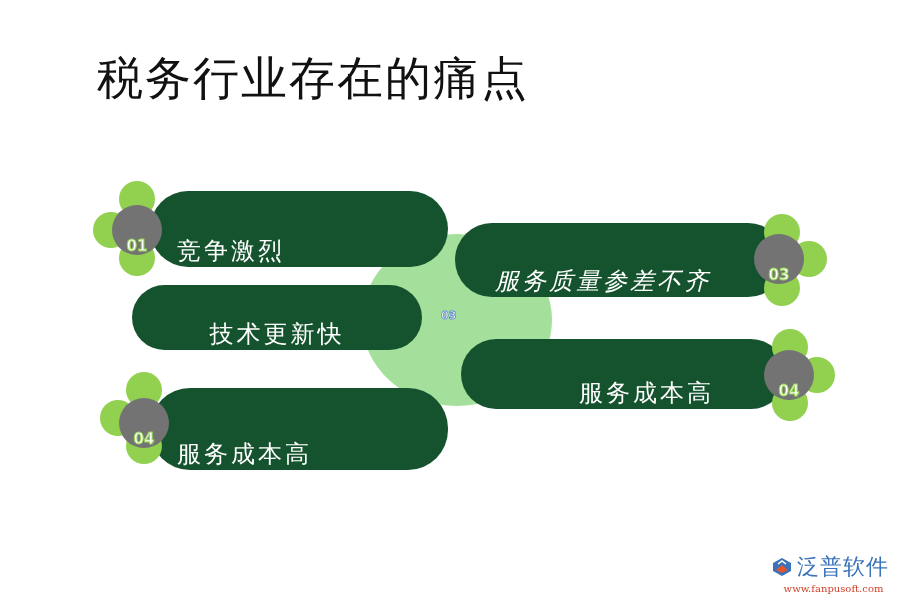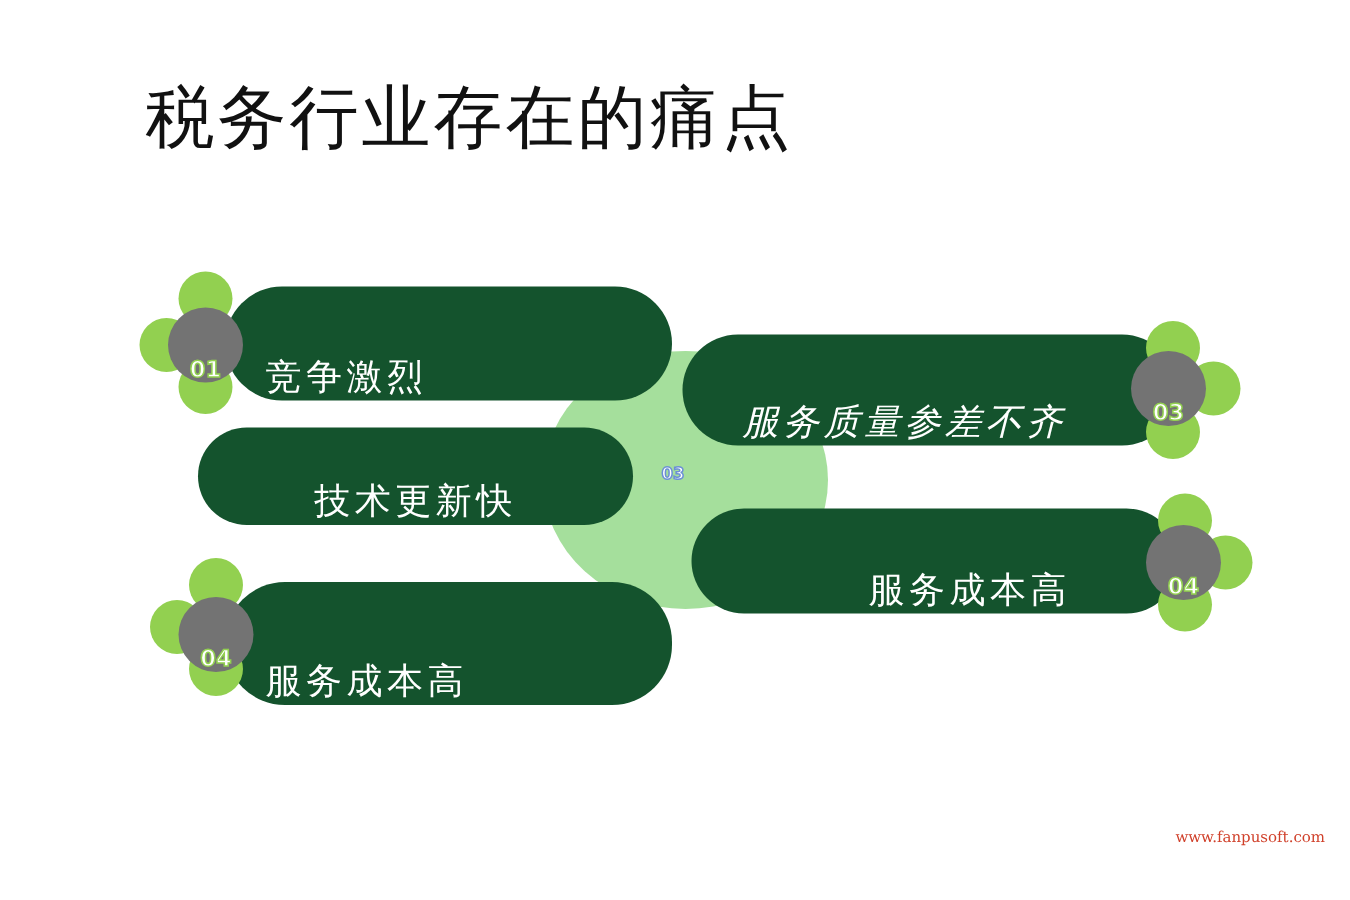--- a/index.html
+++ b/index.html
@@ -78,14 +78,24 @@
 <div>
   <div class="petal" style="left:126px; top:372px;"></div>
   <div class="petal" style="left:126px; top:428px;"></div>
   <div class="petal" style="left:100px; top:400px;"></div>
   <div class="flower-center" style="left:119px; top:398px;">
     <span class="num">04</span>
   </div>
 </div>
 
 <div class="logo">
+  <div class="logo-row">
+    <div class="logo-icon">
+      <svg width="22" height="20" viewBox="0 0 22 20">
+        <path d="M11 1 L20 6 L20 14 L11 19 L2 14 L2 6 Z" fill="#3a73b8"></path>
+        <path d="M5 13 L11 8 L17 13 L11 16 Z" fill="#e0562e"></path>
+        <path d="M7 7 L11 4 L15 7" stroke="#fff" stroke-width="1.5" fill="none"></path>
+      </svg>
+    </div>
+    <span class="logo-text">泛普软件</span>
+  </div>
   <div class="logo-url">www.fanpusoft.com</div>
 </div>
 
 </body></html>

